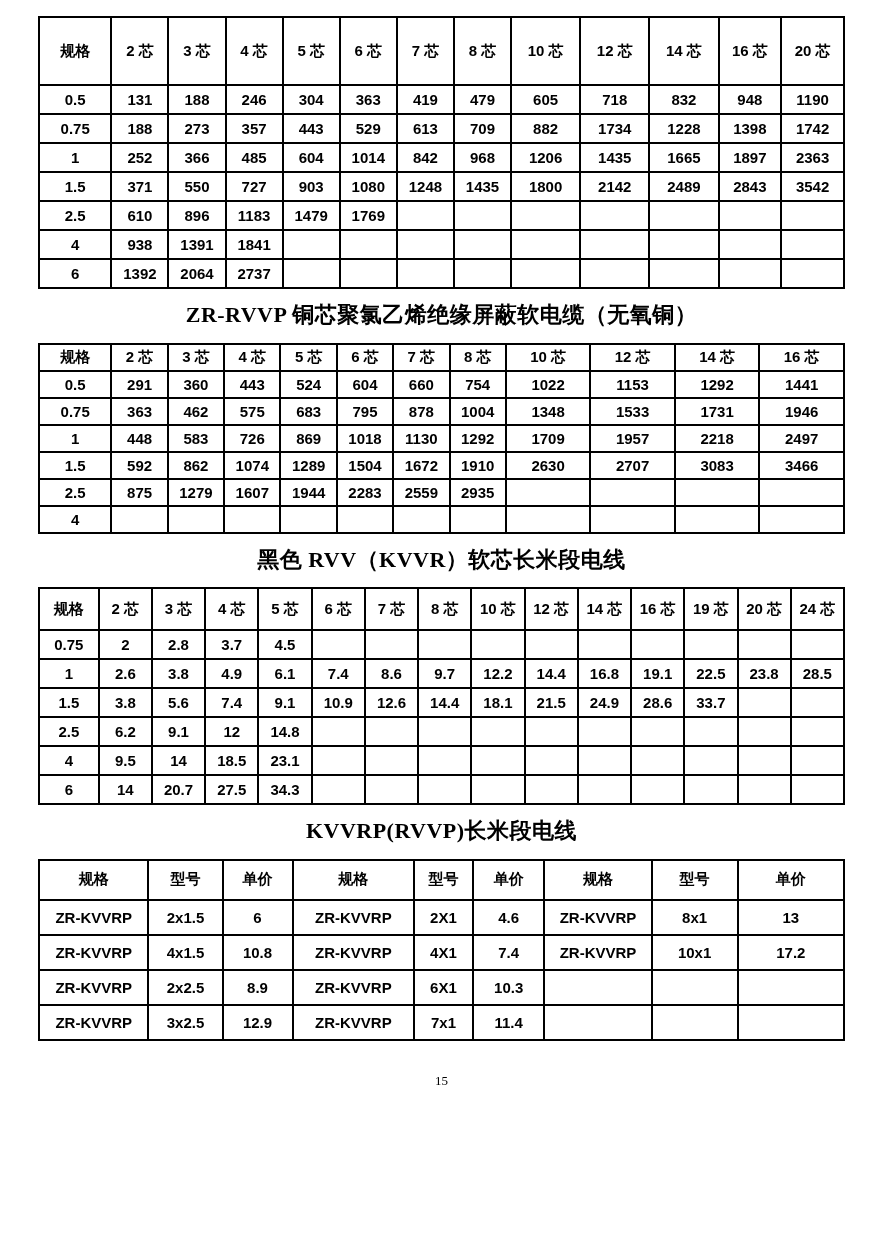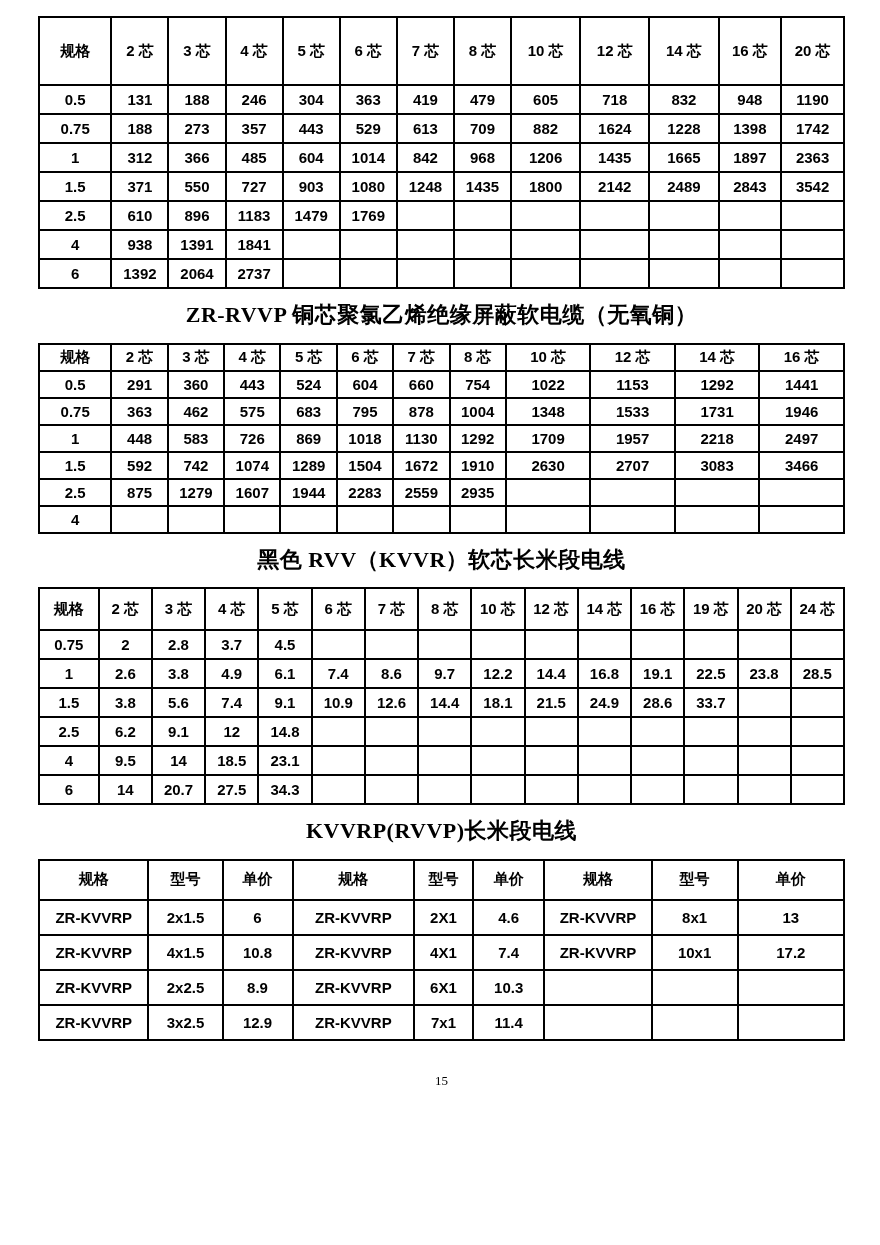--- a/index.html
+++ b/index.html
@@ -114,28 +114,28 @@
           <tr>
             <td>0.75</td>
             <td>188</td>
             <td>273</td>
             <td>357</td>
             <td>443</td>
             <td>529</td>
             <td>613</td>
             <td>709</td>
             <td>882</td>
-            <td>1624</td>
+            <td>1734</td>
             <td>1228</td>
             <td>1398</td>
             <td>1742</td>
           </tr>
           <tr>
             <td>1</td>
-            <td>312</td>
+            <td>252</td>
             <td>366</td>
             <td>485</td>
             <td>604</td>
             <td>1014</td>
             <td>842</td>
             <td>968</td>
             <td>1206</td>
             <td>1435</td>
             <td>1665</td>
             <td>1897</td>
@@ -277,21 +277,21 @@
             <td>1130</td>
             <td>1292</td>
             <td>1709</td>
             <td>1957</td>
             <td>2218</td>
             <td>2497</td>
           </tr>
           <tr>
             <td>1.5</td>
             <td>592</td>
-            <td>742</td>
+            <td>862</td>
             <td>1074</td>
             <td>1289</td>
             <td>1504</td>
             <td>1672</td>
             <td>1910</td>
             <td>2630</td>
             <td>2707</td>
             <td>3083</td>
             <td>3466</td>
           </tr>

